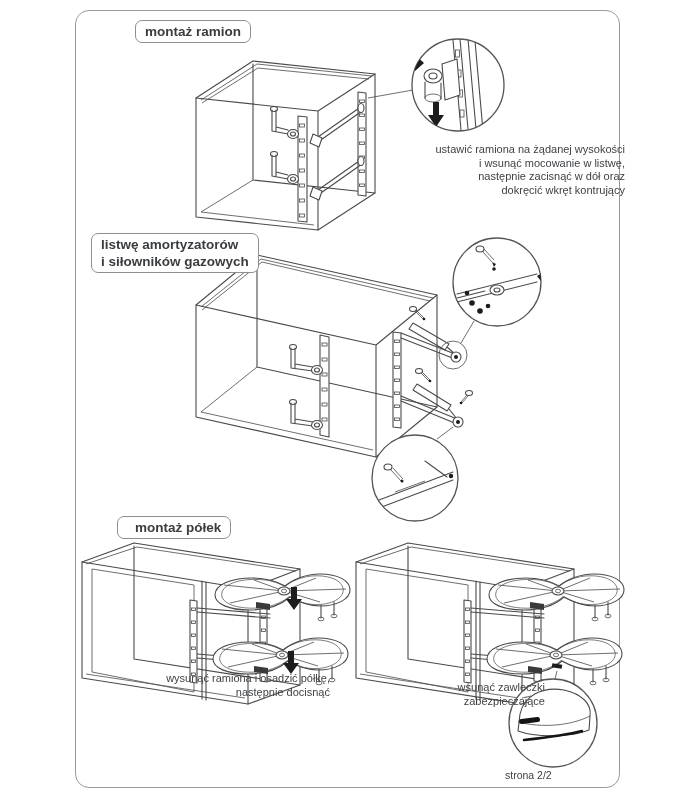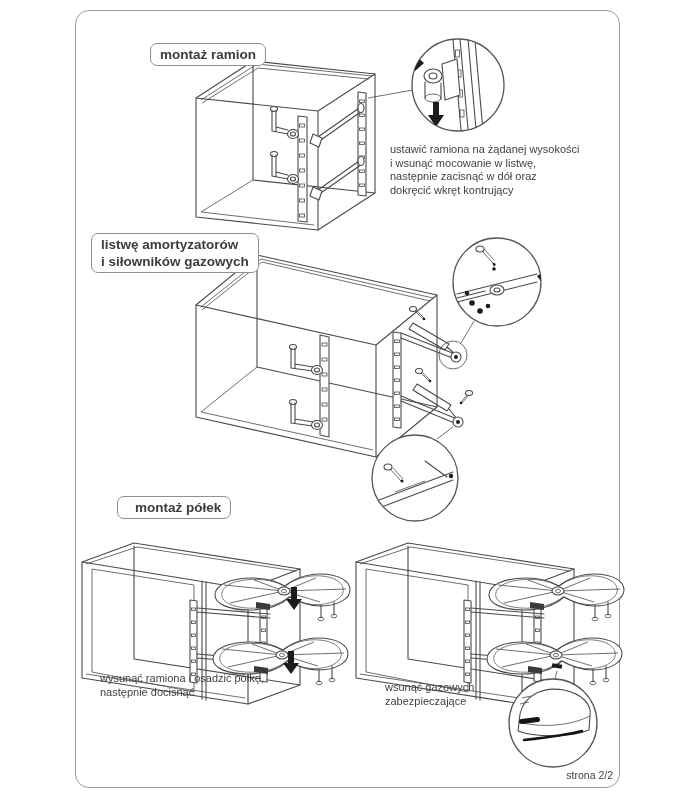--- a/index.html
+++ b/index.html
@@ -2,36 +2,36 @@
 <html><head>
 <meta charset="utf-8">
 <style>
   html,body{margin:0;padding:0;background:#ffffff;}
   body{width:700px;height:800px;position:relative;font-family:"Liberation Sans",sans-serif;overflow:hidden;}
   .page-border{position:absolute;left:75px;top:10px;width:543px;height:776px;
     border:1.5px solid #9a9a9a;border-radius:14px;background:#fff;}
   .hbox{position:absolute;border:1.5px solid #8f8f8f;border-radius:7px;background:#fff;
     padding:2px 9px;font-size:13.5px;font-weight:700;color:#3a3d40;line-height:17px;
     white-space:pre-line;z-index:5;}
-  .cap{position:absolute;font-size:11px;color:#3f4245;line-height:13.5px;white-space:pre-line;z-index:4;}
-  .footer{position:absolute;left:505px;top:769px;width:108px;text-align:right;
+  .cap{position:absolute;font-size:11px;color:#3f4245;line-height:13.5px;white-space:pre-line;z-index:4;text-align:right;}
+  .footer{position:absolute;left:505px;top:769px;width:108px;
     font-size:10.5px;color:#3f4245;z-index:4;}
   svg{position:absolute;overflow:visible;}
   .ln{fill:none;stroke:#4a4a4a;stroke-width:1.1;stroke-linejoin:round;stroke-linecap:round;}
   .thin{fill:none;stroke:#4a4a4a;stroke-width:0.8;}
   .wht{fill:#ffffff;stroke:#4a4a4a;stroke-width:1.1;stroke-linejoin:round;}
   .blk{fill:#1c1c1c;stroke:none;}
   .circ{fill:#ffffff;stroke:#555;stroke-width:1.3;}
 </style>
 </head>
 <body>
 
 <div class="page-border"></div>
 
-<div class="hbox" style="left:150px;top:20px;margin-top:23px;">montaż ramion</div>
+<div class="hbox" style="left:135px;top:20px;">montaż ramion</div>
 
 <svg style="left:170px;top:38px;" width="345" height="197" viewBox="0 0 345 197">
   <defs>
       <clipPath id="c1">
         <circle cx="288" cy="47" r="46"></circle>
       </clipPath>
     </defs>
   <g>
     <path class="ln" d="M26,60 L83,23 L205,36 L205,155 L148,192 L26,179 Z"></path>
     <path class="ln" d="M26,60 L148,73 M148,73 L205,36 M148,73 L148,192"></path>
@@ -227,21 +227,21 @@
       <path class="thin" d="M210,262 L240,251"></path>
       <g>
         <ellipse class="wht" cx="203" cy="237" rx="4" ry="3"></ellipse>
         <path class="thin" d="M206,240 L216,251 M208,238 L218,249"></path>
           <circle class="blk" cx="217" cy="251" r="1.5"></circle>
       </g>
     </g>
   </g>
 </svg>
 
-<div class="hbox" style="left:117px;top:496px;padding-left:17px;">montaż półek</div>
+<div class="hbox" style="left:117px;top:516px;padding-left:17px;">montaż półek</div>
 
 <svg style="left:78px;top:538px;" width="277" height="168" viewBox="0 0 277 168">
   <defs>
     <g id="shelf3">
       <path class="wht" d="M137,57 C137,47 152,40 174,40 C191,40 200,44 207,48 C214,42 227,36 242,36
                C261,36 272,43 272,52 C272,61 259,68 242,68 C229,68 219,63 212,59
                C204,66 190,72 172,72 C151,72 137,66 137,57 Z"></path>
       <path class="thin" transform="translate(204,54) scale(0.9) translate(-204,-54)" d="M137,57 C137,47 152,40 174,40 C191,40 200,44 207,48 C214,42 227,36 242,36
                C261,36 272,43 272,52 C272,61 259,68 242,68 C229,68 219,63 212,59
                C204,66 190,72 172,72 C151,72 137,66 137,57 Z" fill="none"></path>
@@ -344,16 +344,16 @@
       <path class="thin" d="M166,184 C190,190 218,188 238,178"></path>
       <path class="thin" d="M170,160 L179,158 M168,166 L177,164"></path>
       <rect x="167" y="180" width="21" height="5" rx="2.5" fill="#141414" transform="rotate(-7 177 182)"></rect>
       <path d="M172,202 C190,200 215,197 230,193" fill="none" stroke="#141414" stroke-width="2.5" stroke-linecap="round"></path>
     </g>
   </g>
 </svg>
 
 <div class="cap" style="left:100px;top:672px;width:230px;">wysunąć ramiona i osadzić półkę,
 następnie docisnąć</div>
-<div class="cap" style="left:385px;top:681px;width:160px;">wsunąć gazowych
+<div class="cap" style="left:385px;top:681px;width:160px;">wsunąć zawleczki
 zabezpieczające</div>
 
 <div class="footer">strona 2/2</div>
 
 </body></html>

